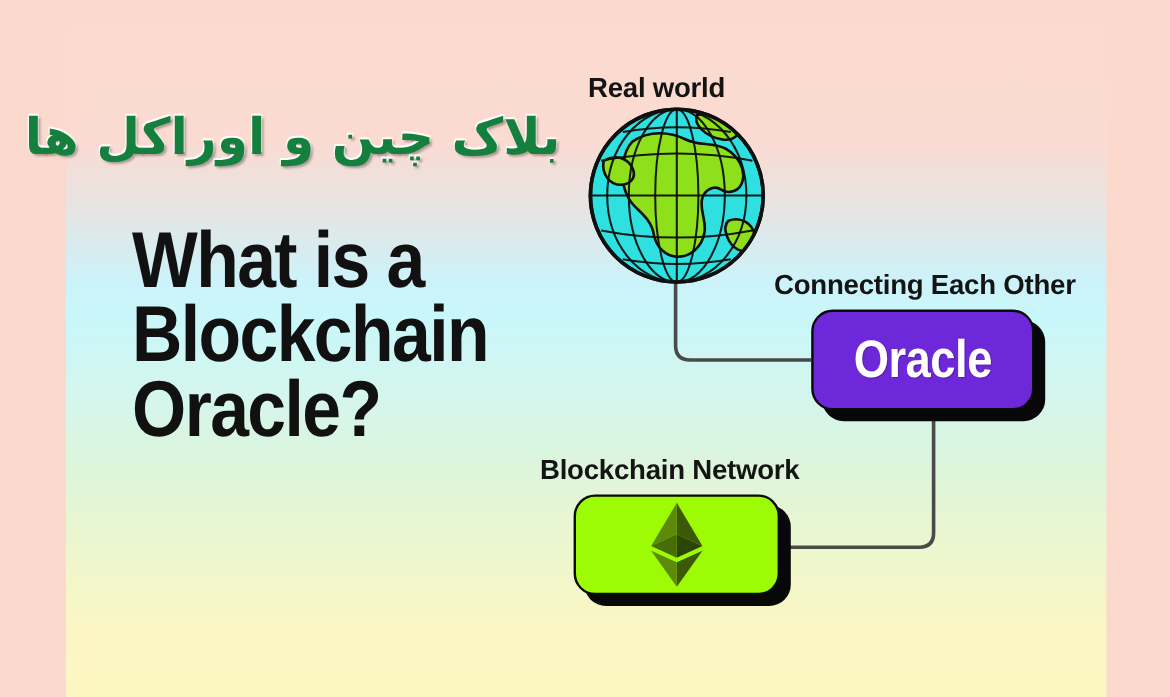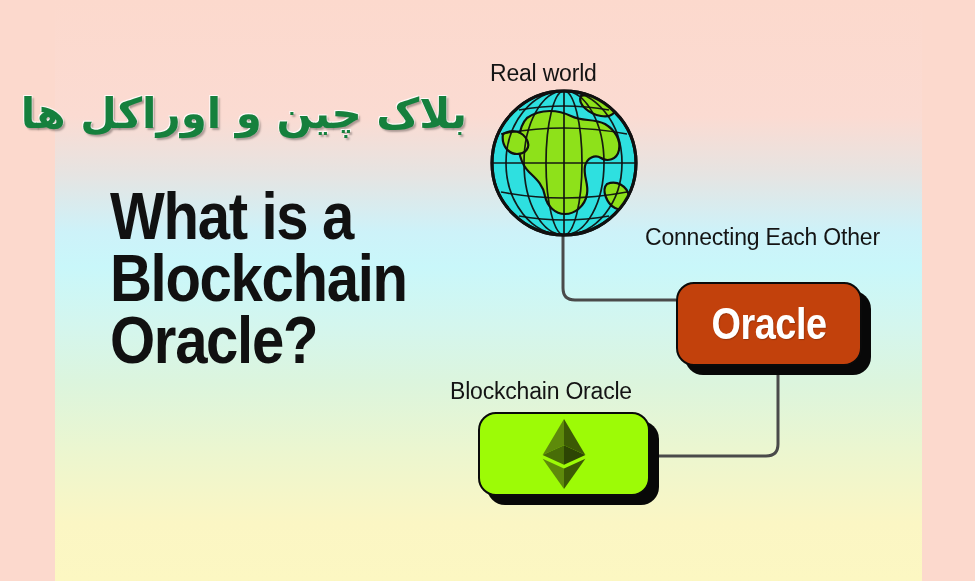--- a/index.html
+++ b/index.html
@@ -77,21 +77,21 @@
     color: #111111;
     transform: scaleX(0.88);
     transform-origin: left top;
   }
   #english-title .ln { display: block; white-space: nowrap; }
 
   
   .diagram-label {
     position: absolute;
     font-family: "Liberation Sans", sans-serif;
-    font-weight: normal;
+    font-weight: bold;
     font-size: 23px;
     color: #141414;
     white-space: nowrap;
     letter-spacing: -0.2px;
   }
   #label-real-world        { left: 490px; top: 60px;  }
   #label-connecting        { left: 645px; top: 224px; }
   #label-blockchain-network{ left: 450px; top: 378px; }
 
   
@@ -121,22 +121,21 @@
     display: flex;
     align-items: center;
     justify-content: center;
   }
 
   #oracle-box {
     left: 676px;
     top: 258px;
     width: 186px;
     height: 84px;
-    background: #c2410c;
-    margin-top: 24px;
+    background: #6d28d9;
   }
   #oracle-label {
     font-family: "Liberation Sans", sans-serif;
     font-weight: bold;
     font-size: 44px;
     color: #ffffff;
     letter-spacing: -0.5px;
     transform: scaleX(0.86);
     text-shadow: 1px 1px 1px rgba(0,0,0,.22);
   }
@@ -214,21 +213,21 @@
     </g>
     <circle cx="75" cy="75" r="72" fill="none" stroke="#101010" stroke-width="3"></circle>
   </svg>
 
   <div id="label-connecting" class="diagram-label">Connecting Each Other</div>
 
   <div id="oracle-box" class="node-box">
     <span id="oracle-label">Oracle</span>
   </div>
 
-  <div id="label-blockchain-network" class="diagram-label">Blockchain Oracle</div>
+  <div id="label-blockchain-network" class="diagram-label">Blockchain Network</div>
 
   <div id="blockchain-box" class="node-box">
     <svg id="eth-logo" viewBox="0 0 46 72" xmlns="http://www.w3.org/2000/svg">
       <polygon points="23,0 23,27 45,37" fill="#3c5a05"></polygon>
       <polygon points="23,0 1,37 23,27" fill="#5e8a0b"></polygon>
       <polygon points="23,51 23,72 45,41" fill="#3c5a05"></polygon>
       <polygon points="23,72 23,51 1,41" fill="#5e8a0b"></polygon>
       <polygon points="23,47 45,37 23,27" fill="#2d4504"></polygon>
       <polygon points="1,37 23,47 23,27" fill="#486d07"></polygon>
     </svg>

